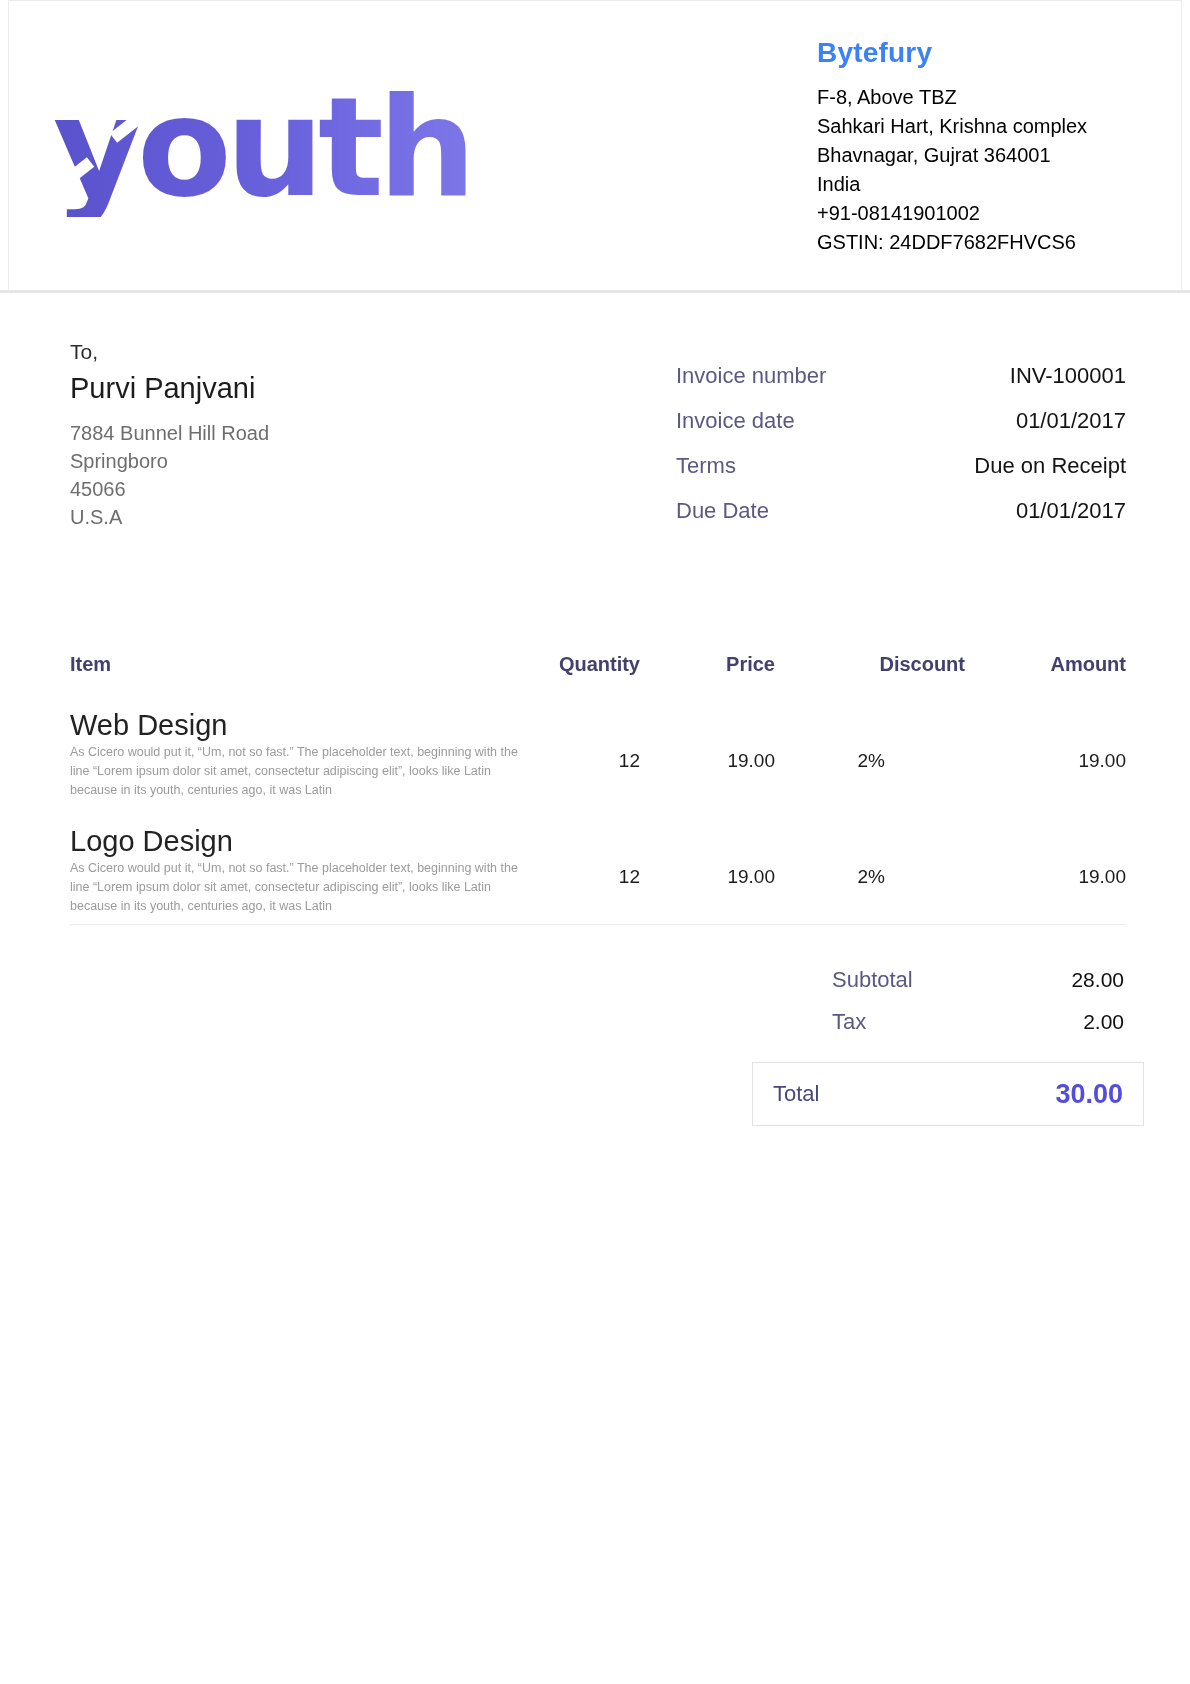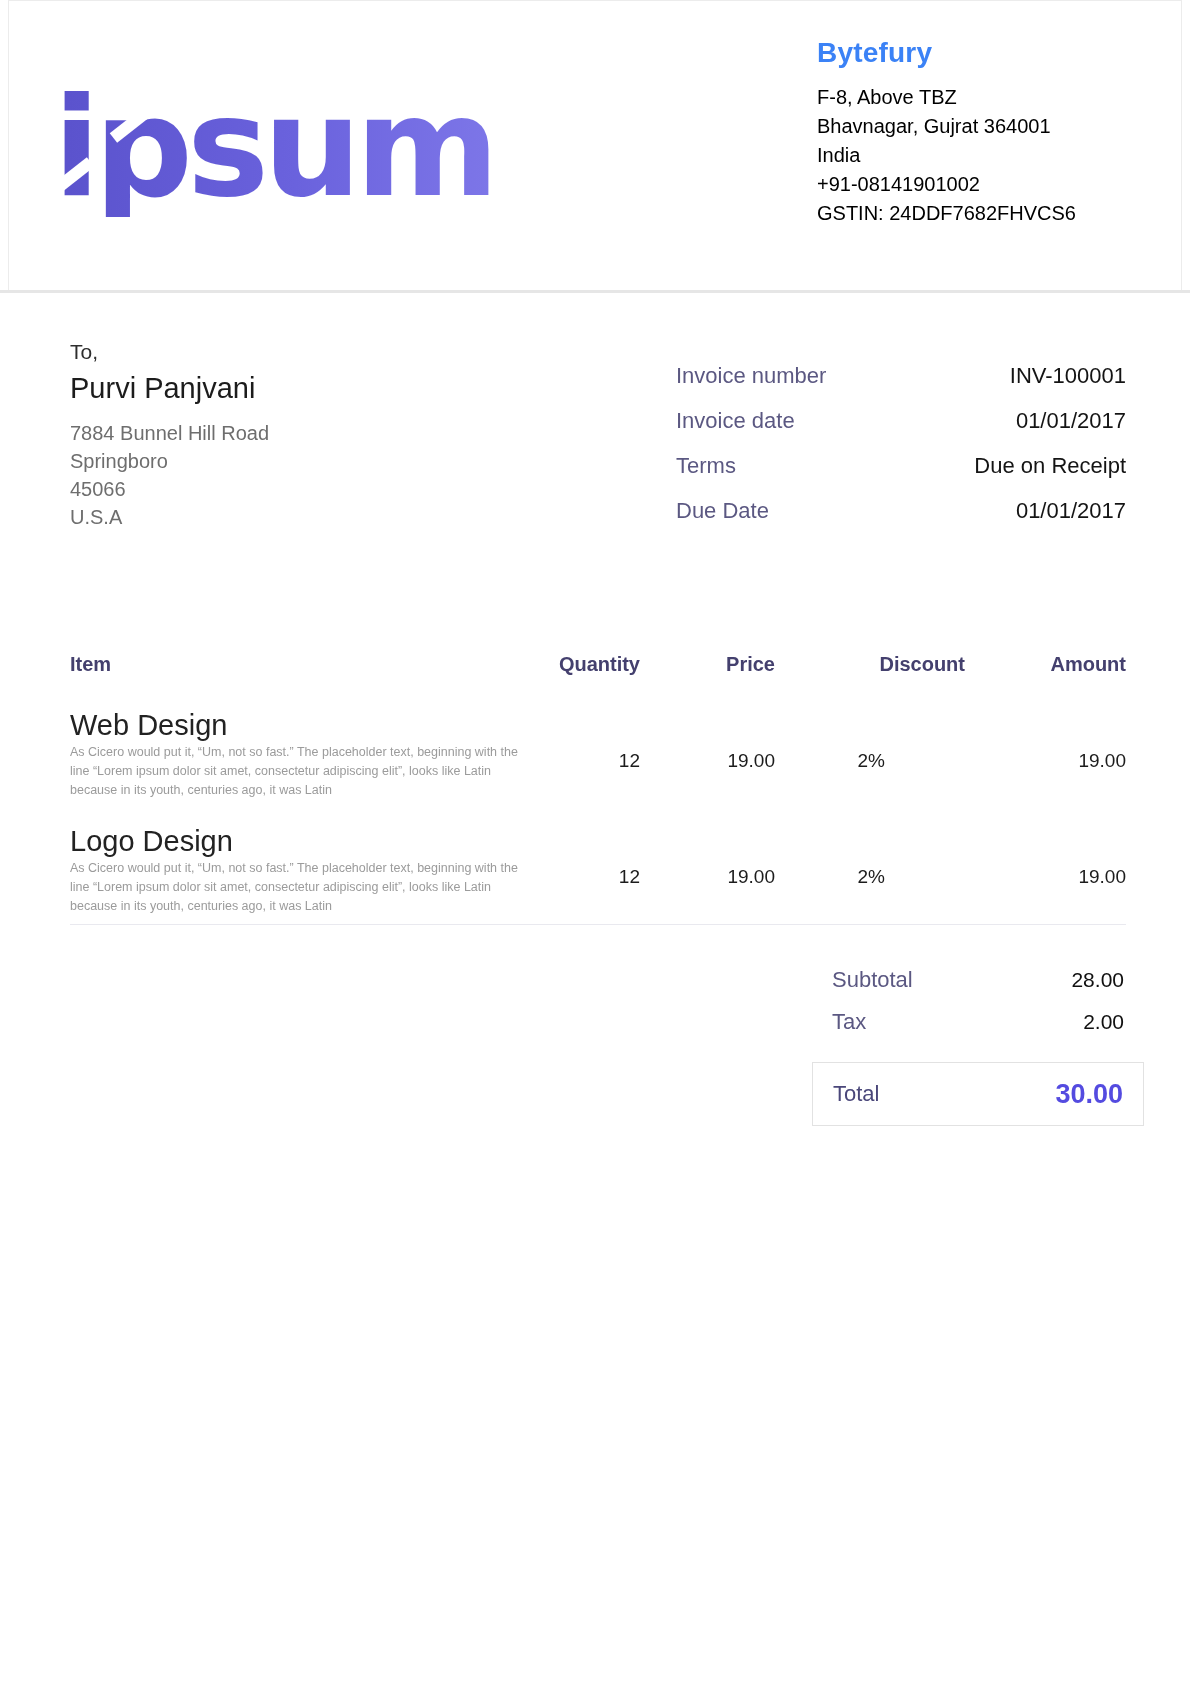--- a/index.html
+++ b/index.html
@@ -66,41 +66,42 @@
   .num.discount { padding-right:80px; }
 
   
   .table-divider { position:absolute; left:70px; right:64px; top:924px; height:1px; background:#e9e9ef; }
   .tot-row { position:absolute; right:66px; width:292px; height:28px; display:flex; align-items:center; justify-content:space-between; }
   .tot-row.subtotal { top:966px;text-align:right; }
   .tot-row.tax { top:1008px; }
   .tot-label { font-size:22px; color:#5b5882; }
   .tot-value { font-size:21px; font-weight:400; color:#101010; }
   .total-box {
-    position:absolute; right:46px; top:1062px; width:332px; height:64px;
+    position:absolute; right:46px; top:1062px; width:392px; height:64px;
     border:1px solid #e2e2e2; background:#ffffff;
     display:flex; align-items:center; justify-content:space-between;
     padding:0 20px;
   }
   .total-label { font-size:22px; color:#4a477a; }
   .total-value { font-size:27px; font-weight:700; color:#544be0; }
 </style>
 </head>
 <body>
 
 <div class="page">
 
   <div class="header-band">
-    <div class="logo">ipsum</div>
+    <div class="logo">youth</div>
     <div class="logo-cut cut1"></div>
     <div class="logo-cut cut2"></div>
 
     <div class="company">
       <div class="company-name">Bytefury</div>
       <div class="company-line">F-8, Above TBZ</div>
+      <div class="company-line">Sahkari Hart, Krishna complex</div>
       <div class="company-line">Bhavnagar, Gujrat 364001</div>
       <div class="company-line">India</div>
       <div class="company-line">+91-08141901002</div>
       <div class="company-line">GSTIN: 24DDF7682FHVCS6</div>
     </div>
   </div>
   <div class="header-divider"></div>
 
   <div class="bill-to">
     <div class="bill-to-label">To,</div>

